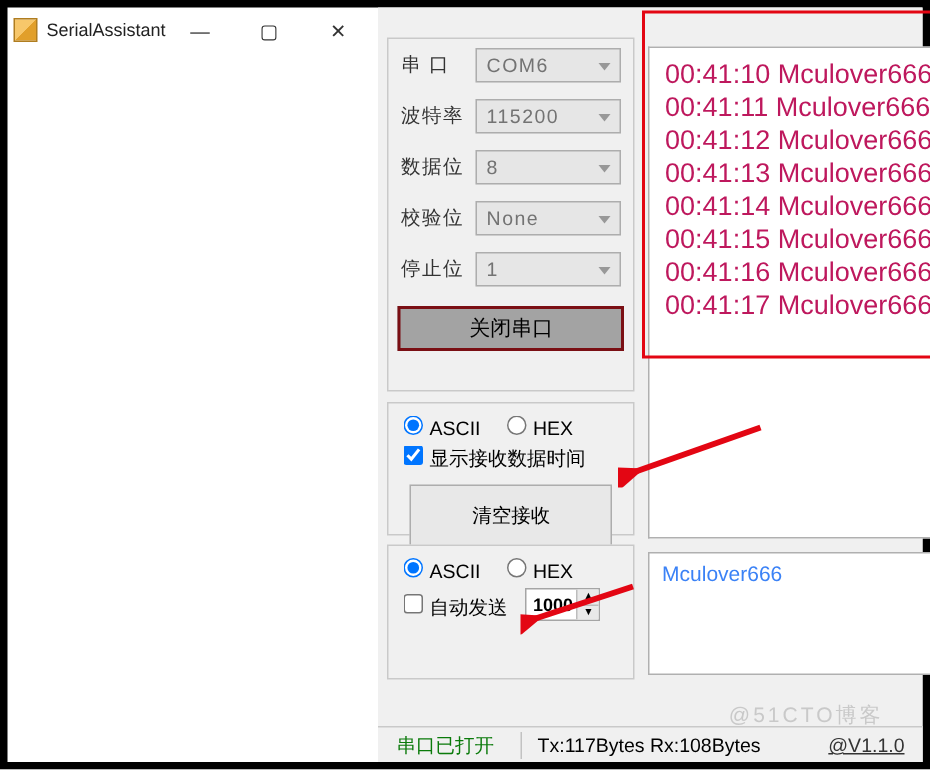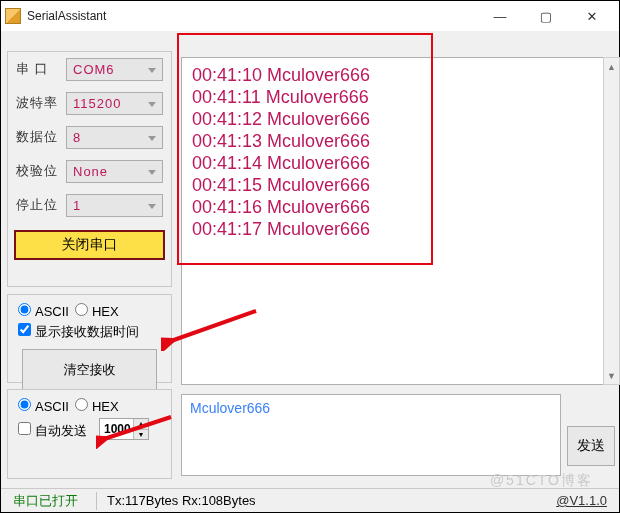--- a/index.html
+++ b/index.html
@@ -1,43 +1,43 @@
 <!DOCTYPE html>
 <html><head>
 <meta charset="utf-8">
 <style>
   * { box-sizing: border-box; font-family: "Microsoft YaHei", "Segoe UI", Tahoma, sans-serif; }
   body { margin: 0; background: #fff; }
-  .win { width: 620px; height: 513px; border: 1px solid #000000; background: #fff; display: flex; flex-direction: column; position: relative; }
+  .win { width: 620px; height: 513px; border: 5px solid #000000; background: #fff; display: flex; flex-direction: row; position: relative; }
   .titlebar { height: 30px; display: flex; align-items: center; padding: 0 4px; font-size: 12px; color: #222; }
   .titlebar .icon { width: 16px; height: 16px; margin-right: 6px; background: linear-gradient(135deg,#f7c76a 50%,#e19f2a 50%); border:1px solid #b07d1f; }
   .titlebar .spacer { flex: 1; }
   .winbtn { width: 46px; height: 28px; display: flex; align-items: center; justify-content: center; font-size: 13px; color: #333; }
   .client { flex: 1; background: #f0f0f0; padding: 2px; position: relative; }
 
   .groupbox { border: 1px solid #c9c9c9; background: #f0f0f0; position: absolute; }
   
   .g-config { left: 6px; top: 20px; width: 165px; height: 236px; }
   .cfgrow { display: flex; align-items: center; height: 34px; padding: 0 8px; font-size: 13px; color: #333; letter-spacing:1px;}
   .cfgrow label { width: 50px; }
-  .combo { flex:1; height: 23px; background: #e6e6e6; border: 1px solid #adadad; color: #be185d; font-size: 13px; display: flex; align-items: center; padding: 0 6px; position: relative; }
+  .combo { flex:1; height: 23px; background: #e6e6e6; border: 1px solid #adadad; color: #737373; font-size: 13px; display: flex; align-items: center; padding: 0 6px; position: relative; }
   .combo::after { content:""; position:absolute; right:6px; top:9px; border-left:4px solid transparent; border-right:4px solid transparent; border-top:5px solid #989898;}
-  .btn-close-port { margin: 8px 6px 0 6px; height: 30px; background: #fde047; border: 2px solid #7a0f14; color: #000; font-size: 14px; display:flex; align-items:center; justify-content:center; }
+  .btn-close-port { margin: 8px 6px 0 6px; height: 30px; background: #a3a3a3; border: 2px solid #7a0f14; color: #000; font-size: 14px; display:flex; align-items:center; justify-content:center; }
 
   
   .recv { position:absolute; left: 180px; top: 26px; width: 422px; height: 328px; background:#fff; border:1px solid #b0b0b0; border-right:none; overflow:auto;}
   .recv-inner { padding: 6px 10px; font-size: 18px; color:#be185d; line-height: 22px; white-space: nowrap;}
   .vscroll { position:absolute; left:602px; top:26px; width:17px; height:328px; background:#f0f0f0; border:1px solid #cfcfcf;}
   .vscroll .afford { height:17px; display:flex; align-items:center; justify-content:center; color:#777; font-size:9px;}
   .vscroll .track { height: calc(100% - 34px); position:relative;}
   .vscroll .afford.bot { position:absolute; bottom:0; left:0; right:0;}
 
   
   .g-rxopt { left: 6px; top: 263px; width: 165px; height: 89px; }
-  .radio-row { display:flex; gap:6px; padding:8px 10px 2px 10px; font-size:13px;}
+  .radio-row { display:flex; gap:18px; padding:8px 10px 2px 10px; font-size:13px;}
   .chk-row { padding: 2px 10px; font-size:13px; display:flex; align-items:flex-end; gap:6px;}
   .btn-clear { margin: 6px 14px 6px 14px; height:42px; border:1px solid #adadad; background:#e8e8e8; font-size:13px; display:flex; align-items:center; justify-content:center;}
 
   
   .g-txopt { left: 6px; top: 358px; width: 165px; height: 90px;}
   .spin { width: 50px; height: 22px; border:1px solid #a5a5a5; background:#fff; font-size:12px; display:flex; align-items:center; padding:0 4px; position:relative; margin-left:6px;font-weight:bold;}
   .spin .updown { position:absolute; right:0; top:0; bottom:0; width:15px; display:flex; flex-direction:column;}
   .spin .updown div { flex:1; display:flex; align-items:center; justify-content:center; font-size:7px; background:#e9e9e9; border-left:1px solid #bdbdbd;}
   .spin .updown div:first-child{border-bottom:1px solid #bdbdbd;}
 

